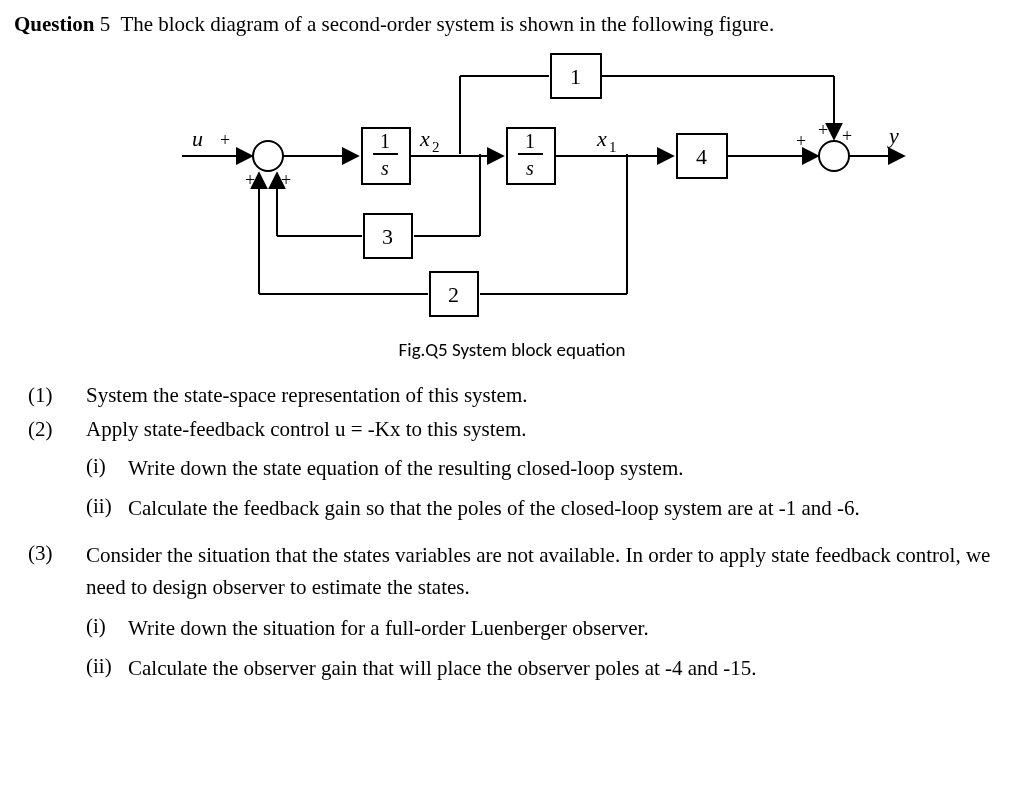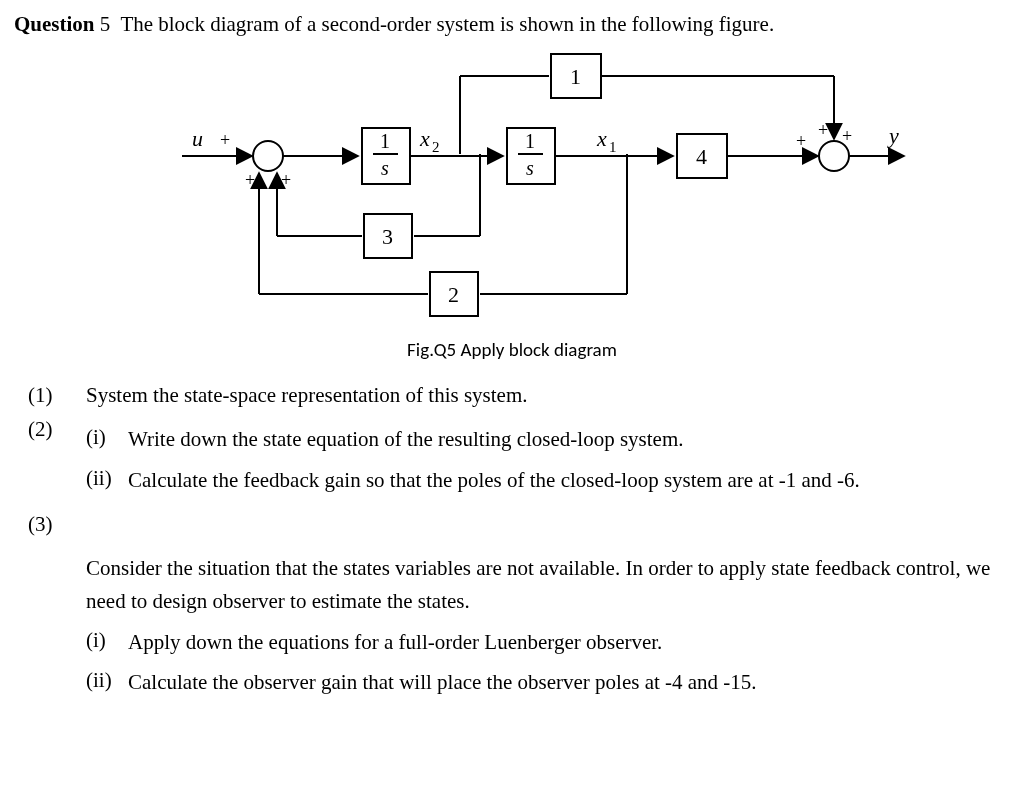--- a/index.html
+++ b/index.html
@@ -143,50 +143,51 @@
 
   <line x1="525" y1="108" x2="525" y2="248" stroke="#000" stroke-width="2"></line>
   <line x1="525" y1="248" x2="378" y2="248" stroke="#000" stroke-width="2"></line>
   <rect x="328" y="226" width="48" height="44" fill="none" stroke="#000" stroke-width="2"></rect>
   <text class="svg-num" x="346" y="256">2</text>
   <line x1="326" y1="248" x2="157" y2="248" stroke="#000" stroke-width="2"></line>
   <line x1="157" y1="248" x2="157" y2="127" stroke="#000" stroke-width="2" marker-end="url(#arrow)"></line>
 </svg>
 </div>
 
-<div class="caption">Fig.Q5 Apply block diagram</div>
+<div class="caption">Fig.Q5 System block equation</div>
 
 <div class="part-list">
 
   <div class="part">
     <div class="part-num">(1)</div>
     <div class="part-body">System the state-space representation of this system.</div>
   </div>
 
   <div class="part">
     <div class="part-num">(2)</div>
     <div class="part-body">
+      <div>Apply state-feedback control u = -Kx to this system.</div>
       <div class="subpart">
         <div class="sub-num">(i)</div>
         <div class="sub-body">Write down the state equation of the resulting closed-loop system.</div>
       </div>
       <div class="subpart">
         <div class="sub-num">(ii)</div>
         <div class="sub-body">Calculate the feedback gain so that the poles of the closed-loop system are at -1 and -6.</div>
       </div>
     </div>
   </div>
 
   <div class="part">
     <div class="part-num">(3)</div>
     <div class="part-body">
-      <div class="sub-body" style="line-height:1.55;margin-top:42px;">Consider the situation that the states variables are not available. In order to apply state feedback control, we need to design observer to estimate the states.</div>
+      <div class="sub-body" style="line-height:1.55;">Consider the situation that the states variables are not available. In order to apply state feedback control, we need to design observer to estimate the states.</div>
       <div class="subpart">
         <div class="sub-num">(i)</div>
-        <div class="sub-body">Apply down the equations for a full-order Luenberger observer.</div>
+        <div class="sub-body">Write down the situation for a full-order Luenberger observer.</div>
       </div>
       <div class="subpart">
         <div class="sub-num">(ii)</div>
         <div class="sub-body">Calculate the observer gain that will place the observer poles at -4 and -15.</div>
       </div>
     </div>
   </div>
 
 </div>
 

